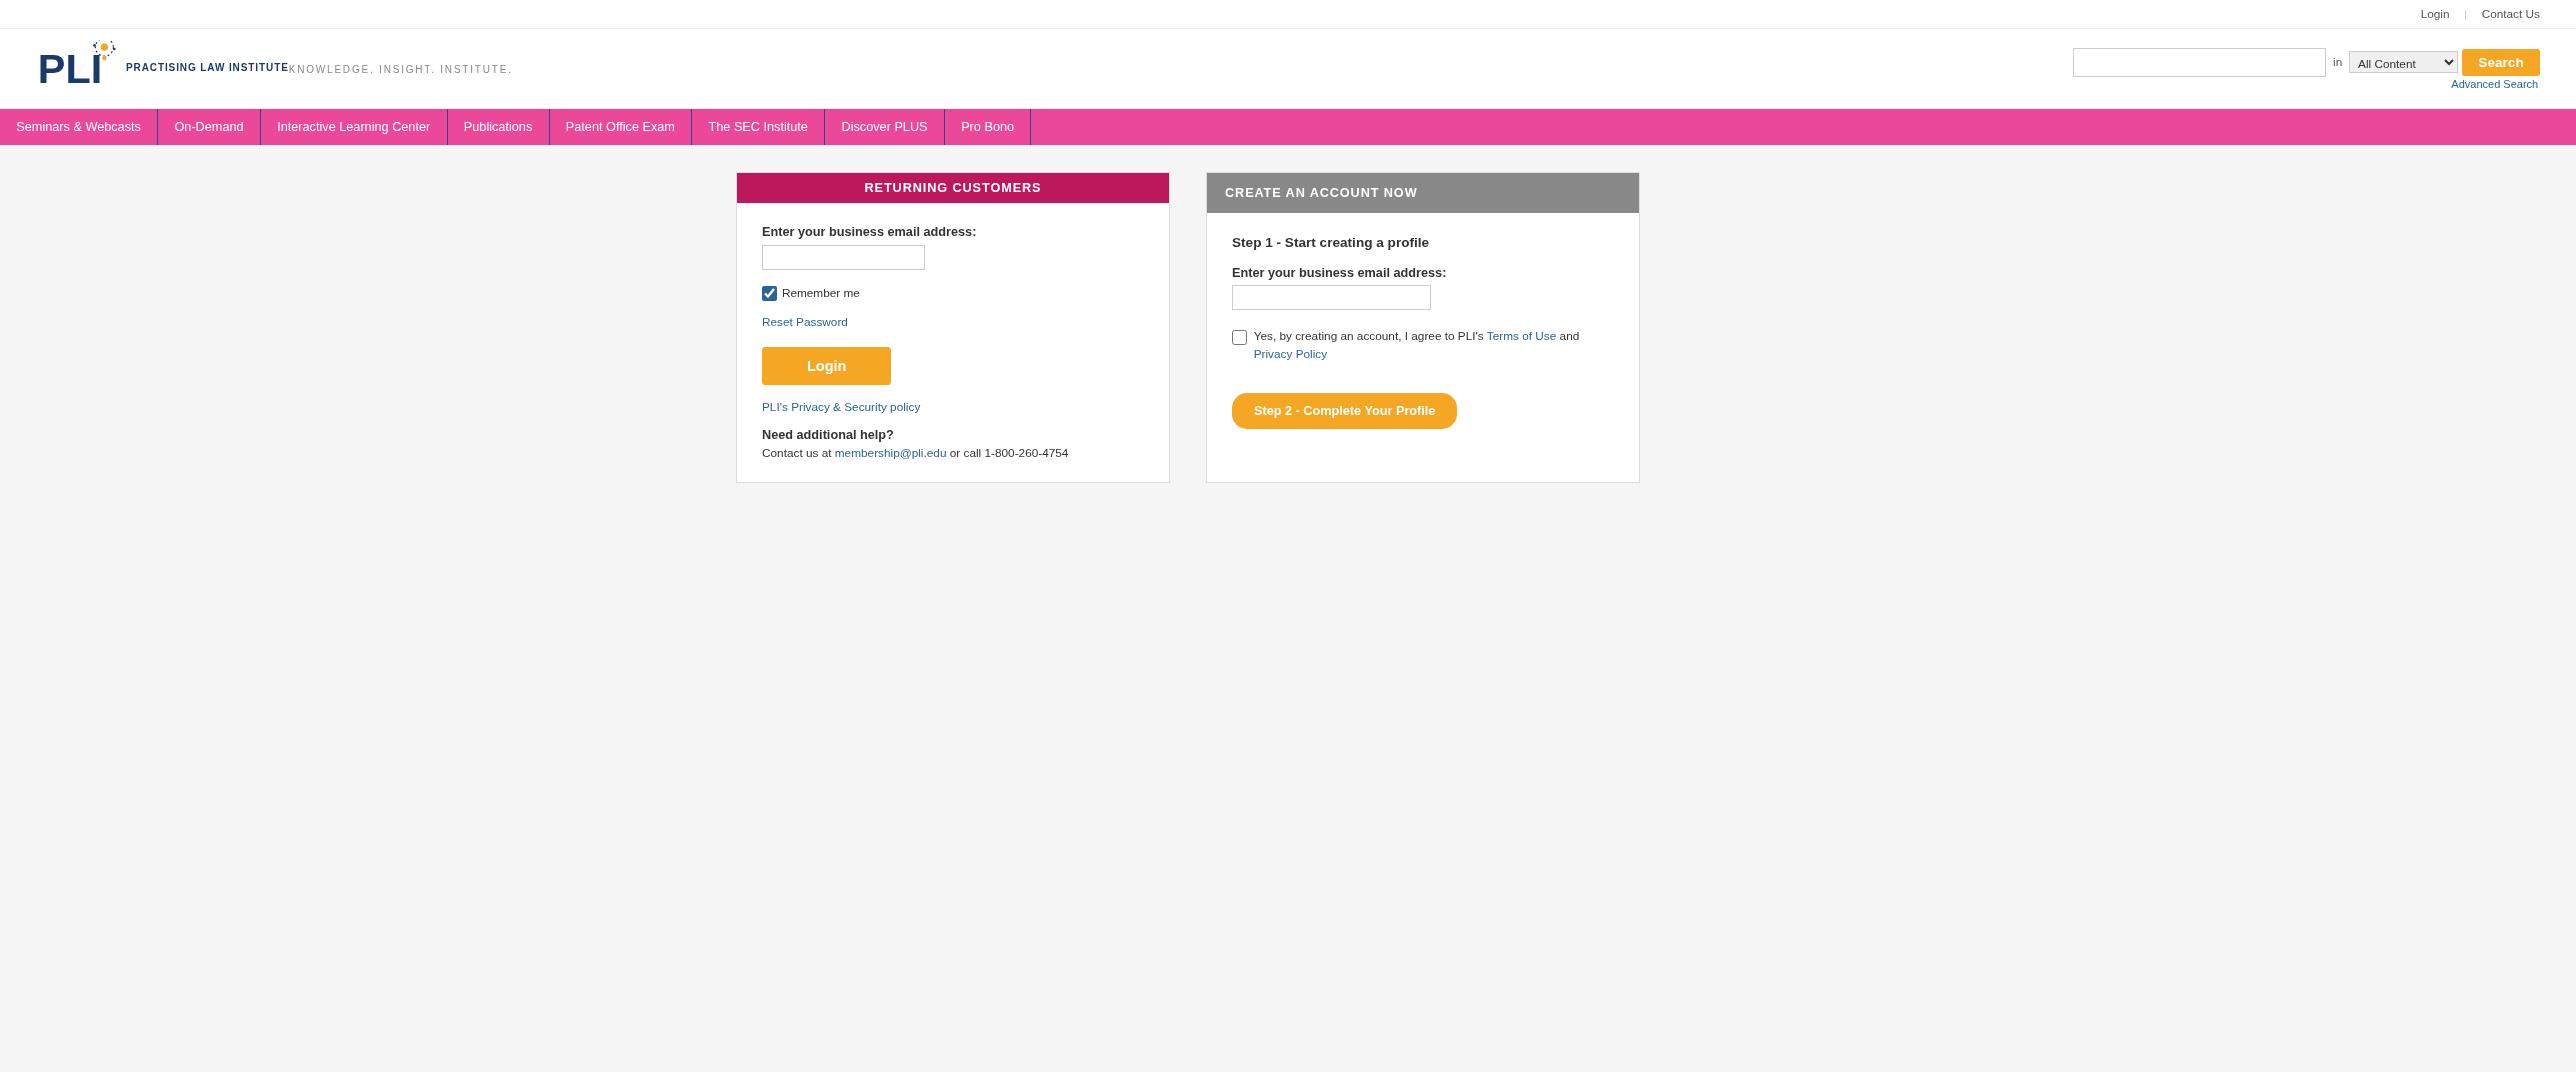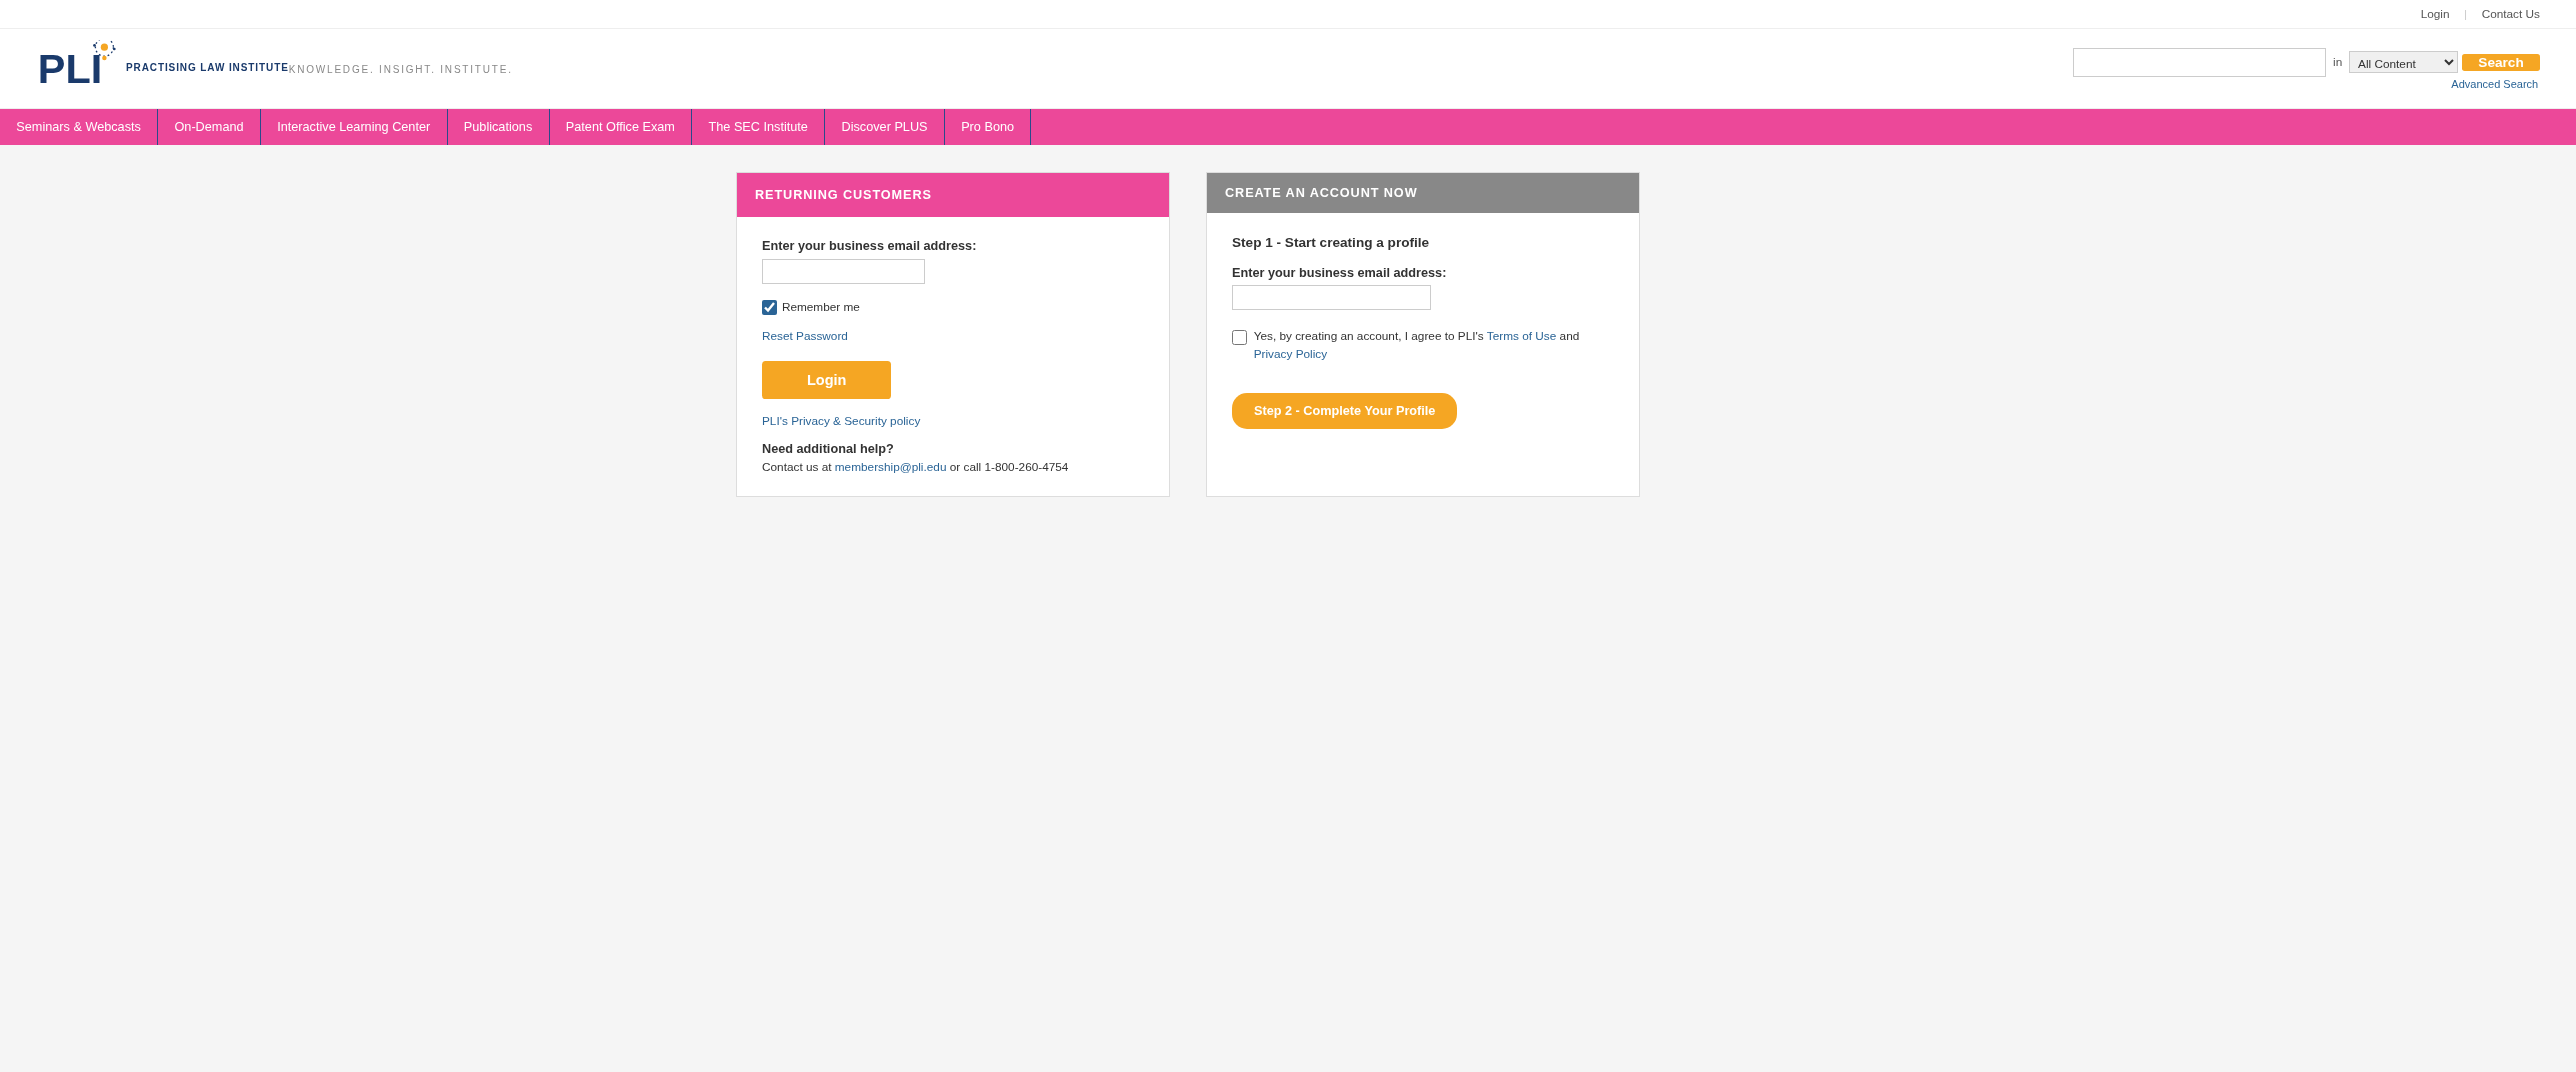--- a/index.html
+++ b/index.html
@@ -78,21 +78,21 @@
     .search-select {
       height: 22px;
       border: 0.9px solid #ccc;
       padding: 3.6px 3.6px;
       font-size: 11.8px;
       background: #f0f0f0;
       color: #333;
       min-width: 109px;
     }
     .search-button {
-      height: 17px;
+      height: 27px;
       background: #f5a623;
       color: #fff;
       border: none;
       padding: 0 16.3px;
       font-size: 13.6px;
       font-weight: bold;
       cursor: pointer;
       border-radius: 2.7px;
     }
     .advanced-search-link {
@@ -137,27 +137,28 @@
     }
     .panel-returning {
       max-width: 434px;
     }
     .panel-create {
       max-width: 434px;
       flex: 1;
     }
 
     .panel-header-teal {
-      background: #ec4899;
-      padding: 15px 18px;
+      background: #be185d;
+      padding: 8px 18px;
       color: #fff;
       font-size: 12.7px;
       font-weight: bold;
       letter-spacing: 0.9px;
       text-transform: uppercase;
+      text-align: center;
     }
     .panel-header-gray {
       background: #888;
       padding: 12.7px 18px;
       color: #fff;
       font-size: 12.7px;
       font-weight: bold;
       letter-spacing: 0.9px;
       text-transform: uppercase;
     }

